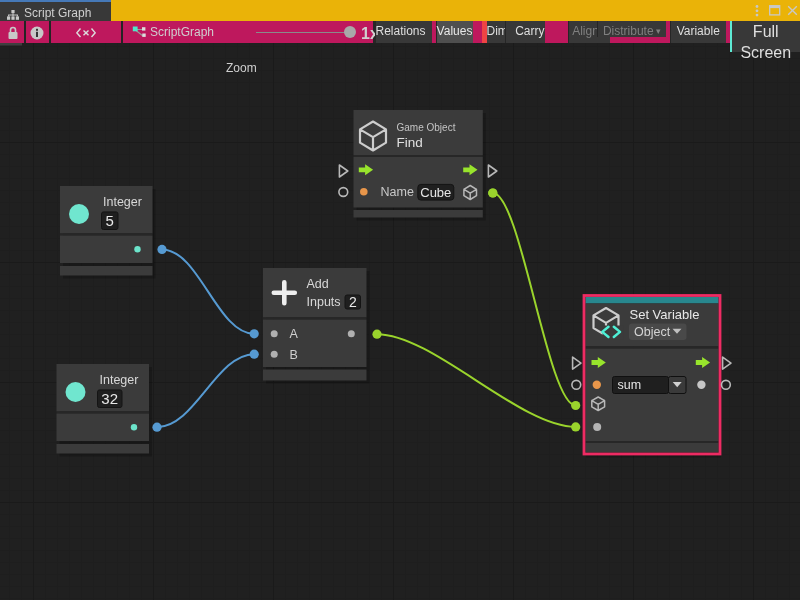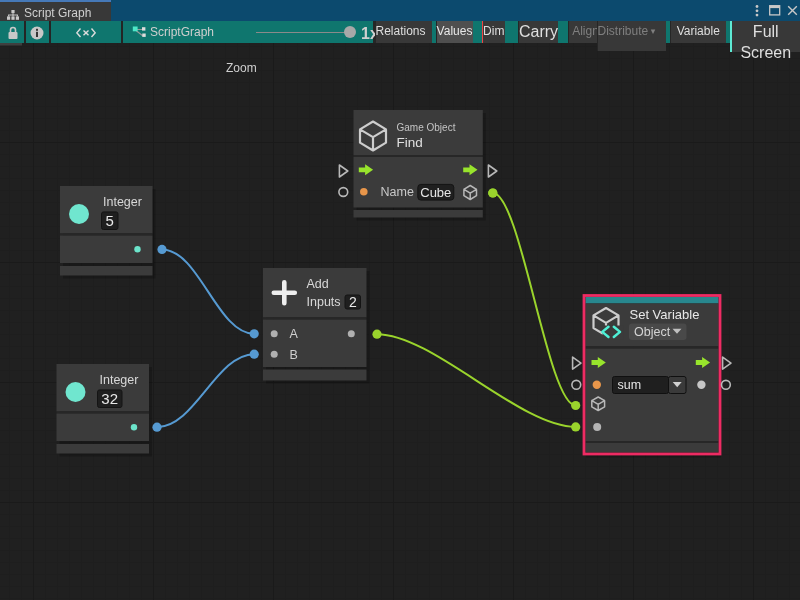--- a/index.html
+++ b/index.html
@@ -103,21 +103,21 @@
 <circle cx="254.2" cy="333.8" r="4.6" fill="#569ad2"></circle>
 <circle cx="157" cy="427.2" r="4.6" fill="#569ad2"></circle>
 <circle cx="254.2" cy="354.2" r="4.6" fill="#569ad2"></circle>
 <circle cx="377" cy="334.2" r="4.6" fill="#9ad42c"></circle>
 <circle cx="575.7" cy="426.9" r="4.6" fill="#9ad42c"></circle>
 <circle cx="492.8" cy="193" r="4.6" fill="#9ad42c"></circle>
 <circle cx="575.7" cy="405.5" r="4.6" fill="#9ad42c"></circle>
 <rect x="0" y="43" width="22" height="2.5" fill="#3f3f3f"></rect>
 </svg>
 
-<div style="position:absolute;left:0;top:0;width:800px;height:21px;background:#0c4a6e;text-decoration:underline;">
+<div style="position:absolute;left:0;top:0;width:800px;height:21px;background:#eab308;text-decoration:underline;">
   <div style="position:absolute;left:0;top:0;width:111px;height:21px;background:#383838;border-top:2px solid #4679b8;">
     <svg width="12" height="10" style="position:absolute;left:6.5px;top:8px;">
       <g fill="#c8c8c8">
             <rect x="4.4" y="0" width="3.2" height="3.2"></rect>
       <rect x="0" y="6.4" width="3.2" height="3.4"></rect>
             <rect x="4.4" y="6.4" width="3.2" height="3.4"></rect>
             <rect x="8.8" y="6.4" width="3.2" height="3.4"></rect>
           </g>
       <path d="M6,3.2 V5 M1.6,6.4 V5 H10.4 V6.4 M6,5 V6.4" stroke="#c8c8c8" stroke-width="1.1" fill="none"></path>
     </svg>
@@ -130,21 +130,21 @@
   </svg>
   <svg width="12" height="11" style="position:absolute;left:769px;top:5px;">
     <rect x="0.7" y="0.7" width="10" height="9.2" fill="none" stroke="#c8c8c8" stroke-width="1.3"></rect>
     <rect x="0.7" y="0.7" width="10" height="2.4" fill="#c8c8c8"></rect>
   </svg>
   <svg width="11" height="11" style="position:absolute;left:786.5px;top:5px;">
     <path d="M1.2,1.2 L9.8,9.8 M9.8,1.2 L1.2,9.8" stroke="#c8c8c8" stroke-width="1.4"></path>
   </svg>
 </div>
 
-<div style="position:absolute;left:0;top:21px;width:800px;height:22px;background:#0f766e;">
+<div style="position:absolute;left:0;top:21px;width:800px;height:22px;background:#be185d;">
   <div style="position:absolute;left:24px;top:0;width:2px;height:22px;background:#242424;"></div>
   <div style="position:absolute;left:48.5px;top:0;width:2px;height:22px;background:#242424;"></div>
   <div style="position:absolute;left:120.5px;top:0;width:2px;height:22px;background:#242424;"></div>
   <div style="position:absolute;left:373px;top:0;width:1.5px;height:22px;background:#262626;"></div>
 
   <svg width="12" height="14" style="position:absolute;left:6.5px;top:4.5px;">
     <rect x="1.5" y="6" width="9" height="7" rx="1" fill="#c8c8c8"></rect>
     <path d="M3.5,6 V4 a2.5,2.5 0 0 1 5,0 V6" fill="none" stroke="#c8c8c8" stroke-width="1.6"></path>
   </svg>
 
@@ -164,19 +164,19 @@
     <rect x="10" y="2.2" width="3.4" height="3.4" fill="#dddddd"></rect>
     <rect x="10.3" y="8.5" width="3.4" height="3.4" fill="#dddddd"></rect>
   </svg>
   <span style="position:absolute;left:150px;top:3.5px;font-size:12px;color:#cfcfcf;">ScriptGraph</span>
   <span style="position:absolute;left:226px;top:3.5px;font-size:12px;color:#cfcfcf;margin-top:36px;">Zoom</span>
   <div style="position:absolute;left:256px;top:10.5px;width:89px;height:1.6px;background:#8a8a8a;"></div>
   <div style="position:absolute;left:344px;top:5px;width:12px;height:12px;border-radius:6px;background:#a8a8a8;"></div>
   <span style="position:absolute;left:361px;top:3.5px;font-size:16px;color:#cfcfcf;font-weight:bold;">1x</span>
   <div style="position:absolute;left:374.5px;top:0;width:57.5px;height:22px;background:#383838;color:#dfdfdf;font-size:12px;line-height:21px;border-left:1px solid #262626;">Relations</div>
       <div style="position:absolute;left:435.5px;top:0;width:37px;height:22px;background:#4f4f4f;color:#e8e8e8;font-size:12px;line-height:21px;text-align:center;border-left:1px solid #262626;">Values</div>
-      <div style="position:absolute;left:481.5px;top:0;width:23.5px;height:22px;background:#383838;color:#dfdfdf;font-size:12px;line-height:21px;text-align:center;border-left:1px solid #ef4444;">Dim</div>
-      <div style="position:absolute;left:518px;top:0;width:39.5px;height:22px;background:#383838;color:#dfdfdf;font-size:16px;line-height:21px;text-align:left;border-left:1px solid #262626;">Carry</div>
+      <div style="position:absolute;left:481.5px;top:0;width:23.5px;height:22px;background:#383838;color:#dfdfdf;font-size:12px;line-height:21px;text-align:center;border-left:5px solid #ef4444;">Dim</div>
+      <div style="position:absolute;left:505px;top:0;width:39.5px;height:22px;background:#383838;color:#dfdfdf;font-size:12px;line-height:21px;text-align:right;border-left:1px solid #262626;">Carry</div>
       <div style="position:absolute;left:551.5px;top:0;width:42.0px;height:22px;background:#383838;color:#7f7f7f;font-size:12px;line-height:21px;text-align:center;border-left:1px solid #262626;margin-left:16px;">Align<span style="font-size:9px;position:relative;top:-1px;"> ▾</span></div>
-      <div style="position:absolute;left:596.5px;top:0;width:69.5px;height:30px;background:#383838;color:#7f7f7f;font-size:12px;line-height:21px;text-align:left;border-left:1px solid #262626;">Distribute<span style="font-size:9px;position:relative;top:-1px;"> ▾</span></div>
+      <div style="position:absolute;left:596.5px;top:0;width:69.5px;height:16px;background:#383838;color:#7f7f7f;font-size:12px;line-height:21px;text-align:center;border-left:1px solid #262626;">Distribute<span style="font-size:9px;position:relative;top:-1px;"> ▾</span></div>
       <div style="position:absolute;left:669.5px;top:0;width:56.5px;height:22px;background:#383838;color:#dfdfdf;font-size:12px;line-height:21px;text-align:center;border-left:1px solid #262626;">Variable</div>
       <div style="position:absolute;left:729.5px;top:0;width:70.5px;height:31px;background:#383838;color:#dfdfdf;font-size:16px;line-height:21px;text-align:center;border-left:2px solid #5eead4;">Full Screen</div>
 </div>
 </div>
 </body></html>

